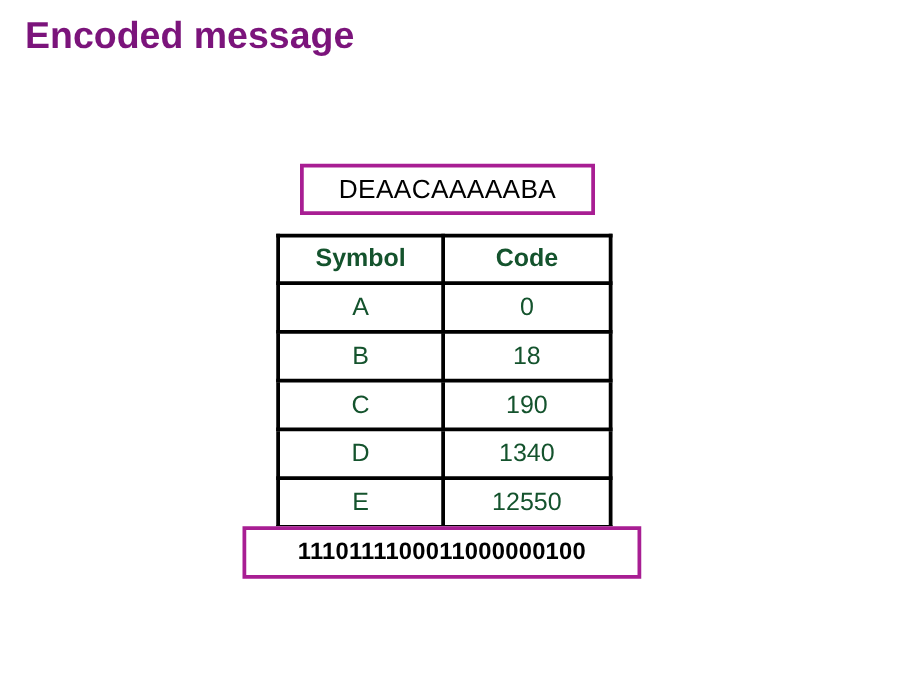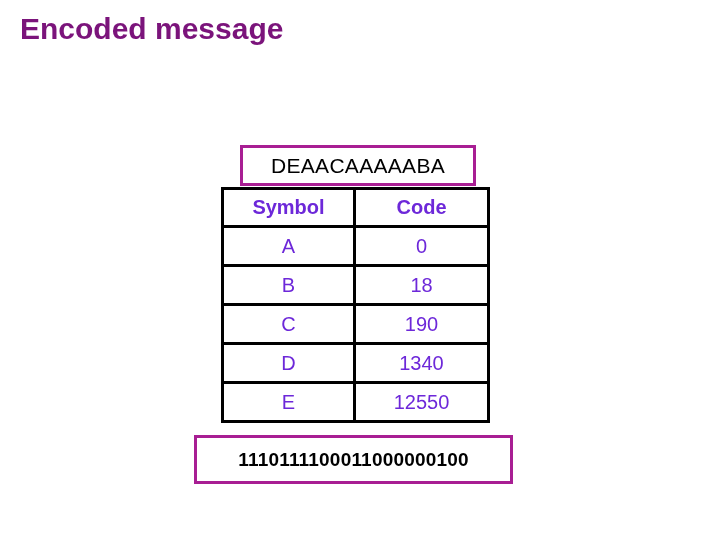--- a/index.html
+++ b/index.html
@@ -41,37 +41,36 @@
   .callout-box {
     position: absolute;
     box-sizing: border-box;
     border: 3px solid #A81E93;
     background: #ffffff;
     display: flex;
     align-items: center;
     justify-content: center;
     color: #000000;
     white-space: nowrap;
-    margin-top: 14px;
   }
 
   #encoded-message-box {
     left: 240px;
     top: 131px;
     width: 236px;
     height: 41px;
     font-size: 21px;
     letter-spacing: 0.3px;
   }
 
   #encoded-bits-box {
     left: 194px;
     top: 421px;
     width: 319px;
-    height: 49px;
+    height: 42px;
     font-size: 19px;
     font-weight: bold;
     letter-spacing: 0.2px;
   }
 
   
   #bits-count-label {
     position: absolute;
     left: 525px;
     top: 427px;
@@ -89,21 +88,21 @@
     width: 266px;
     border-collapse: collapse;
     table-layout: fixed;
     background: #ffffff;
   }
   #code-table th,
   #code-table td {
     border: 3px solid #000000;
     text-align: center;
     vertical-align: middle;
-    color: #6d28d9;
+    color: #14532d;
     font-weight: normal;
     padding: 0;
   }
   #code-table th {
     height: 35px;
     font-size: 20px;
     font-weight: bold;
   }
   #code-table td {
     height: 36px;

